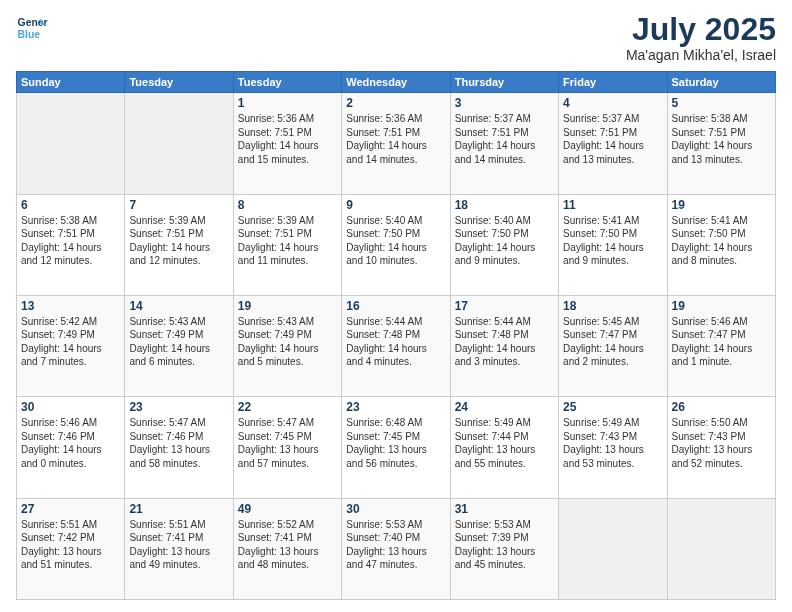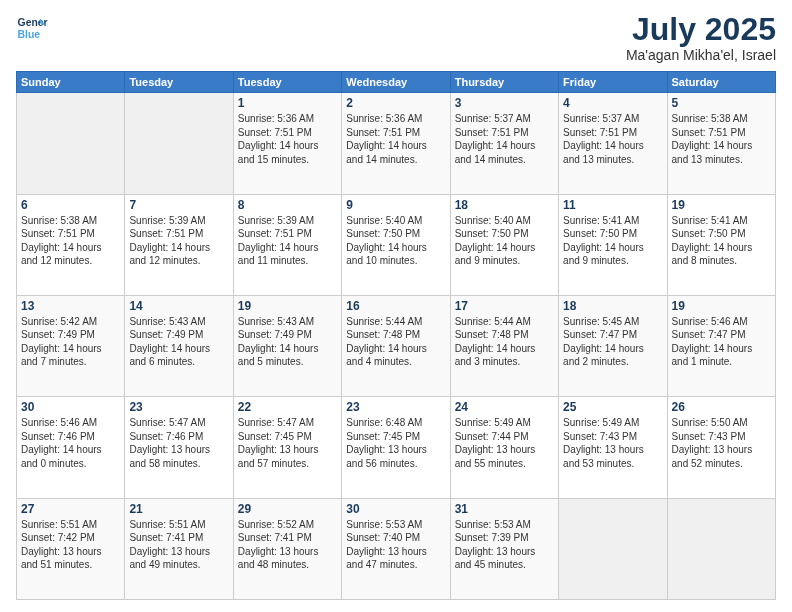--- a/index.html
+++ b/index.html
@@ -235,21 +235,21 @@
         <tr>
           <td>
             <div class="cell-day">27</div>
             <div class="cell-info"><span>Sunrise: 5:51 AM</span><br><span>Sunset: 7:42 PM</span><br><span>Daylight: 13 hours<br>and 51 minutes.</span></div>
           </td>
           <td>
             <div class="cell-day">21</div>
             <div class="cell-info"><span>Sunrise: 5:51 AM</span><br><span>Sunset: 7:41 PM</span><br><span>Daylight: 13 hours<br>and 49 minutes.</span></div>
           </td>
           <td>
-            <div class="cell-day">29</div>
+            <div class="cell-day">49</div>
             <div class="cell-info"><span>Sunrise: 5:52 AM</span><br><span>Sunset: 7:41 PM</span><br><span>Daylight: 13 hours<br>and 48 minutes.</span></div>
           </td>
           <td>
             <div class="cell-day">30</div>
             <div class="cell-info"><span>Sunrise: 5:53 AM</span><br><span>Sunset: 7:40 PM</span><br><span>Daylight: 13 hours<br>and 47 minutes.</span></div>
           </td>
           <td>
             <div class="cell-day">31</div>
             <div class="cell-info"><span>Sunrise: 5:53 AM</span><br><span>Sunset: 7:39 PM</span><br><span>Daylight: 13 hours<br>and 45 minutes.</span></div>
           </td>

